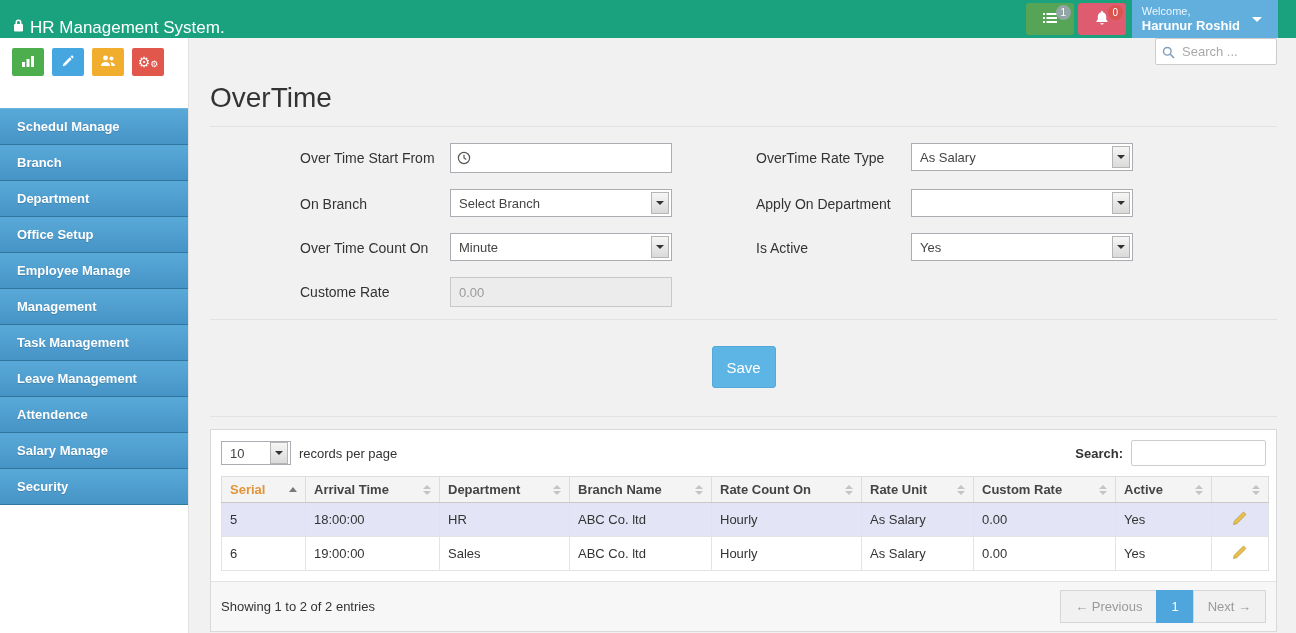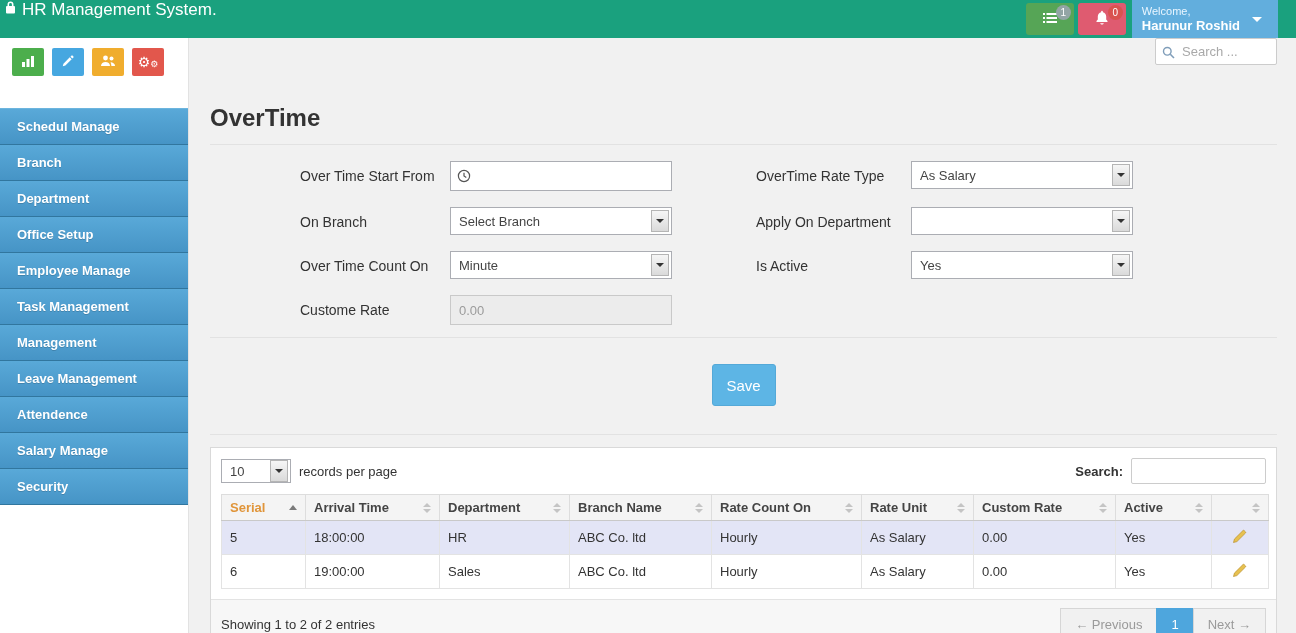--- a/index.html
+++ b/index.html
@@ -2,21 +2,21 @@
 <html><head>
 <meta charset="utf-8">
 <style>
   *{box-sizing:border-box;margin:0;padding:0}
   html,body{width:1296px;height:633px}
   body{font-family:"Liberation Sans",sans-serif;background:#f1f1f1;overflow:hidden}
   .app{width:1296px;height:633px;display:flex;flex-direction:column}
 
   
   .topbar{height:38px;background:#1aa17e;display:flex;justify-content:space-between;align-items:stretch;flex:0 0 auto}
-  .brand{display:flex;align-items:flex-start;gap:5px;padding-left:4px;color:#fff;font-size:17px}
+  .brand{display:flex;align-items:flex-end;gap:5px;padding-left:12px;color:#fff;font-size:17px}
   .topbar-right{display:flex;align-items:stretch}
   .hbtn{position:relative;width:48px;height:32px;margin:3px 2px;border:none;border-radius:3px;display:flex;align-items:center;justify-content:center;cursor:pointer}
   .hbtn.green{background:#56a556}
   .hbtn.pink{background:#df5b70}
   .badge{position:absolute;top:2px;right:3px;min-width:15px;height:15px;border-radius:8px;font-size:10px;color:#fff;display:flex;align-items:center;justify-content:center;padding:0 3px}
   .badge.gray{background:#93a5a5}
   .badge.red{background:#d9534f}
   .welcome{background:#62aedd;display:flex;align-items:center;gap:12px;padding:0 16px 0 10px;margin:0 18px 0 4px;cursor:pointer}
   .w1{font-size:11px;color:#eaf6ff;line-height:13px}
   .w2{font-size:13px;color:#fff;font-weight:bold;line-height:15px}
@@ -36,21 +36,21 @@
   .mitem{display:block;padding:10px 17px;color:#fff;font-size:13px;font-weight:bold;text-decoration:none;background:linear-gradient(180deg,#59a9d8,#4694c6);border-bottom:1px solid #31769e;text-shadow:0 1px 0 rgba(0,0,0,.15);cursor:pointer}
   .menu .mitem:first-child{border-top:1px solid #6cb5de}
 
   
   .content{flex:1;padding:0 19px 0 21px;min-width:0}
   .topstrip{height:42px;display:flex;justify-content:flex-end;align-items:flex-start}
   .searchbox{position:relative}
   .searchbox input{width:122px;height:27px;border:1px solid #ccc;border-radius:2px;background:#fff;padding:0 6px 0 26px;font-size:13px;color:#555;outline:none}
   .searchbox input::placeholder{color:#a9a9a9}
   .mag{position:absolute;left:7px;top:7px;pointer-events:none}
-  .pagetitle{margin-top:24px;font-size:24px;font-weight:700;color:#333}
+  .pagetitle{margin-top:2px;font-size:28px;font-weight:400;color:#333}
   .rule{border:none;border-top:1px solid #e2e2e2;margin:12px 0}
 
   
   .formgrid{display:grid;grid-template-columns:150px 222px 84px 155px 222px;row-gap:16px;margin:16px 0 6px 90px;align-items:start}
   .flabel{font-size:14px;color:#333;padding-top:6px;line-height:19px}
   .inputwrap{position:relative;width:222px}
   .txt{width:222px;height:30px;border:1px solid #abadb3;padding:0 8px;font-size:13px;color:#333;background:#fff;outline:none}
   .inputwrap .txt{padding-left:28px}
   .clock{position:absolute;left:7px;top:8px;pointer-events:none}
   .txt.disabled{background:#ececec;color:#999;border-color:#c9c9c9}
@@ -172,22 +172,22 @@
               <span style="font-size:9px">⚙</span>
             </span>
         </button>
       </div>
       <nav class="menu">
         <a class="mitem">Schedul Manage</a>
         <a class="mitem">Branch</a>
         <a class="mitem">Department</a>
         <a class="mitem">Office Setup</a>
         <a class="mitem">Employee Manage</a>
+        <a class="mitem">Management</a>
         <a class="mitem">Task Management</a>
-        <a class="mitem">Management</a>
         <a class="mitem">Leave Management</a>
         <a class="mitem">Attendence</a>
         <a class="mitem">Salary Manage</a>
         <a class="mitem">Security</a>
       </nav>
     </aside>
 
     <main class="content">
 
       <div class="topstrip">

